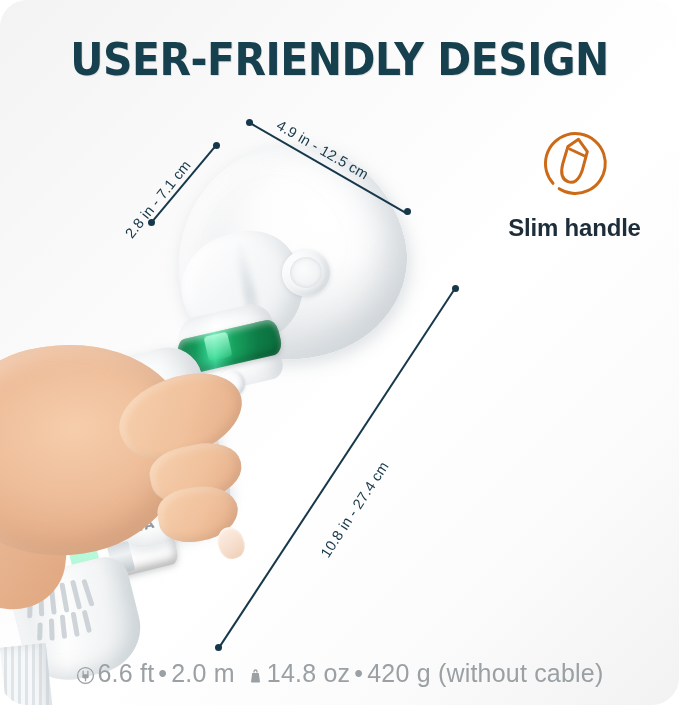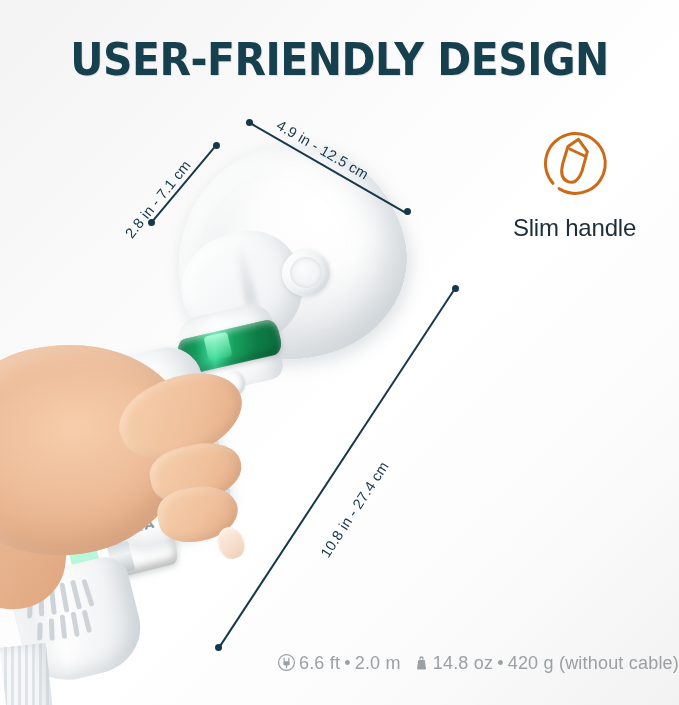--- a/index.html
+++ b/index.html
@@ -4,20 +4,21 @@
 <style>
   html,body{margin:0;padding:0;}
   body{
     width:679px;height:705px;overflow:hidden;
     font-family:"Liberation Sans","DejaVu Sans",sans-serif;
     background:#ffffff;
   }
   #stage{
     position:relative;width:679px;height:705px;overflow:hidden;
     background:linear-gradient(135deg,#f3f3f3 0%,#fafafa 28%,#ffffff 55%,#fbfbfb 78%,#f2f2f2 100%);
+    border-radius:27px;
   }
 
   
   #title{
     position:absolute;left:0;top:34px;width:679px;text-align:center;
     font-family:"DejaVu Sans","Liberation Sans",sans-serif;
     font-weight:bold;font-size:44px;letter-spacing:-0.5px;
     color:#17404f;
     transform:scaleX(0.93);transform-origin:50% 50%;
     text-shadow:1px 1px 0 rgba(0,0,0,0.10);
@@ -195,31 +196,31 @@
   .dim-line{position:absolute;background:#16384a;transform-origin:0 50%;height:1.6px;}
   .dot{position:absolute;width:7px;height:7px;border-radius:50%;background:#16384a;}
   .dim-label{
     position:absolute;color:#16384a;font-size:14.5px;white-space:nowrap;
     font-family:"Liberation Sans","DejaVu Sans",sans-serif;
     transform-origin:0 50%;letter-spacing:.2px;
   }
 
   
   #features{position:absolute;left:470px;top:120px;width:209px;}
-  .feature{width:209px;margin-bottom:22px;text-align:center;}
+  .feature{width:209px;margin-bottom:22px;text-align:center;font-weight:bold;}
   .f-icon{width:88px;height:88px;margin:0 auto;}
   .f-label{
     margin-top:6px;color:#1d2d3a;font-size:24px;letter-spacing:-.2px;
     font-family:"Liberation Sans","DejaVu Sans",sans-serif;white-space:nowrap;
   }
 
   
   #specbar{
-    position:absolute;left:0;bottom:28px;width:679px;text-align:right;
-    color:#9aa0a3;font-size:18px;letter-spacing:.2px;white-space:nowrap;
+    position:absolute;left:0;bottom:14px;width:679px;text-align:center;
+    color:#9aa0a3;font-size:25px;letter-spacing:.2px;white-space:nowrap;
     font-family:"Liberation Sans","DejaVu Sans",sans-serif;
   }
   #specbar .sp-ic{display:inline-block;vertical-align:-3px;margin-right:3px;}
   #specbar .sep{margin:0 4px;}
   #specbar .gap{display:inline-block;width:12px;}
 </style>
 </head>
 <body>
 
 <div id="stage">

